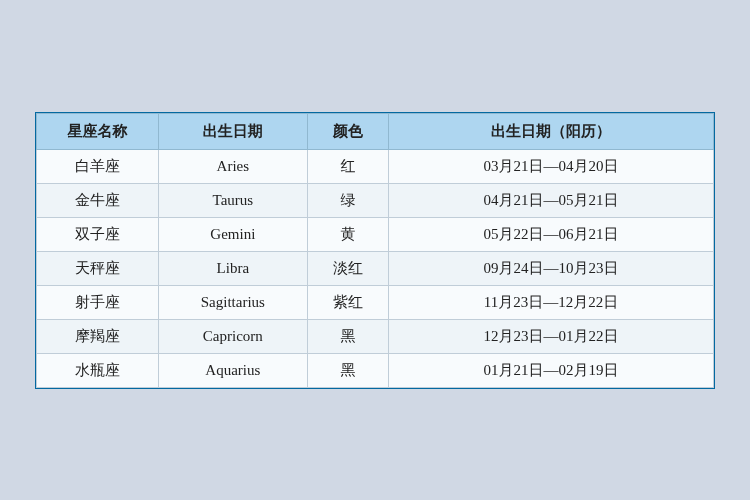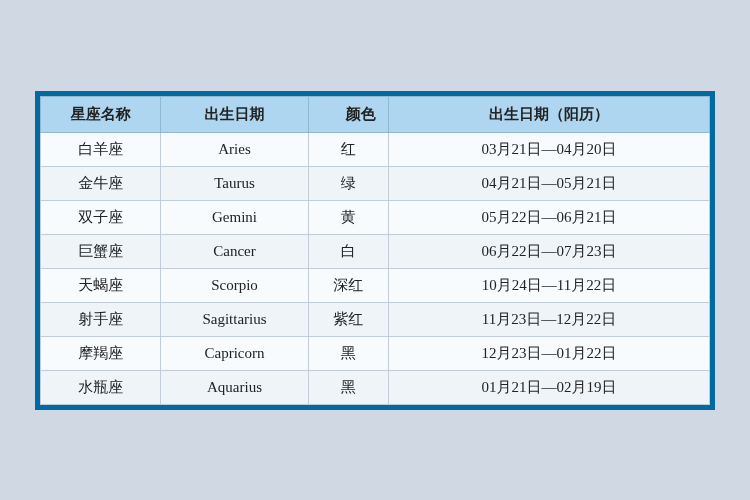--- a/index.html
+++ b/index.html
@@ -13,21 +13,21 @@
       height: 500px;
       background-color: #d0d8e4;
       display: flex;
       align-items: center;
       justify-content: center;
       font-family: "SimSun", "宋体", serif;
     }
 
     .table-container {
       background-color: #f0f4f8;
-      border: 5px solid #0369a1;
+      border: 1px solid #0369a1;
       width: 680px;
     }
 
     table {
       width: 100%;
       border-collapse: collapse;
     }
 
     thead tr {
       background-color: #aed6f0;
@@ -54,21 +54,21 @@
     tbody td {
       border: 1px solid #c0cdd8;
       padding: 7px 12px;
       text-align: center;
       font-size: 15px;
       color: #222;
     }
 
     .col-chinese { width: 18%; }
     .col-english { width: 22%; }
-    .col-color   { width: 12%; text-align: right; }
+    .col-color   { width: 12%; }
     .col-date    { width: 48%; }
   </style>
 </head>
 <body>
 
 <div class="table-container">
   <table>
     <thead>
       <tr>
         <th class="col-chinese">星座名称</th>
@@ -90,30 +90,24 @@
           <td>绿</td>
           <td>04月21日—05月21日</td>
         </tr>
         <tr>
           <td>双子座</td>
           <td>Gemini</td>
           <td>黄</td>
           <td>05月22日—06月21日</td>
         </tr>
         <tr>
-          <td>巨蟹座</td>
-          <td>Cancer</td>
-          <td>白</td>
-          <td>06月22日—07月23日</td>
-        </tr>
-        <tr>
-          <td>天蝎座</td>
-          <td>Scorpio</td>
-          <td>深红</td>
-          <td>10月24日—11月22日</td>
+          <td>天秤座</td>
+          <td>Libra</td>
+          <td>淡红</td>
+          <td>09月24日—10月23日</td>
         </tr>
         <tr>
           <td>射手座</td>
           <td>Sagittarius</td>
           <td>紫红</td>
           <td>11月23日—12月22日</td>
         </tr>
         <tr>
           <td>摩羯座</td>
           <td>Capricorn</td>

